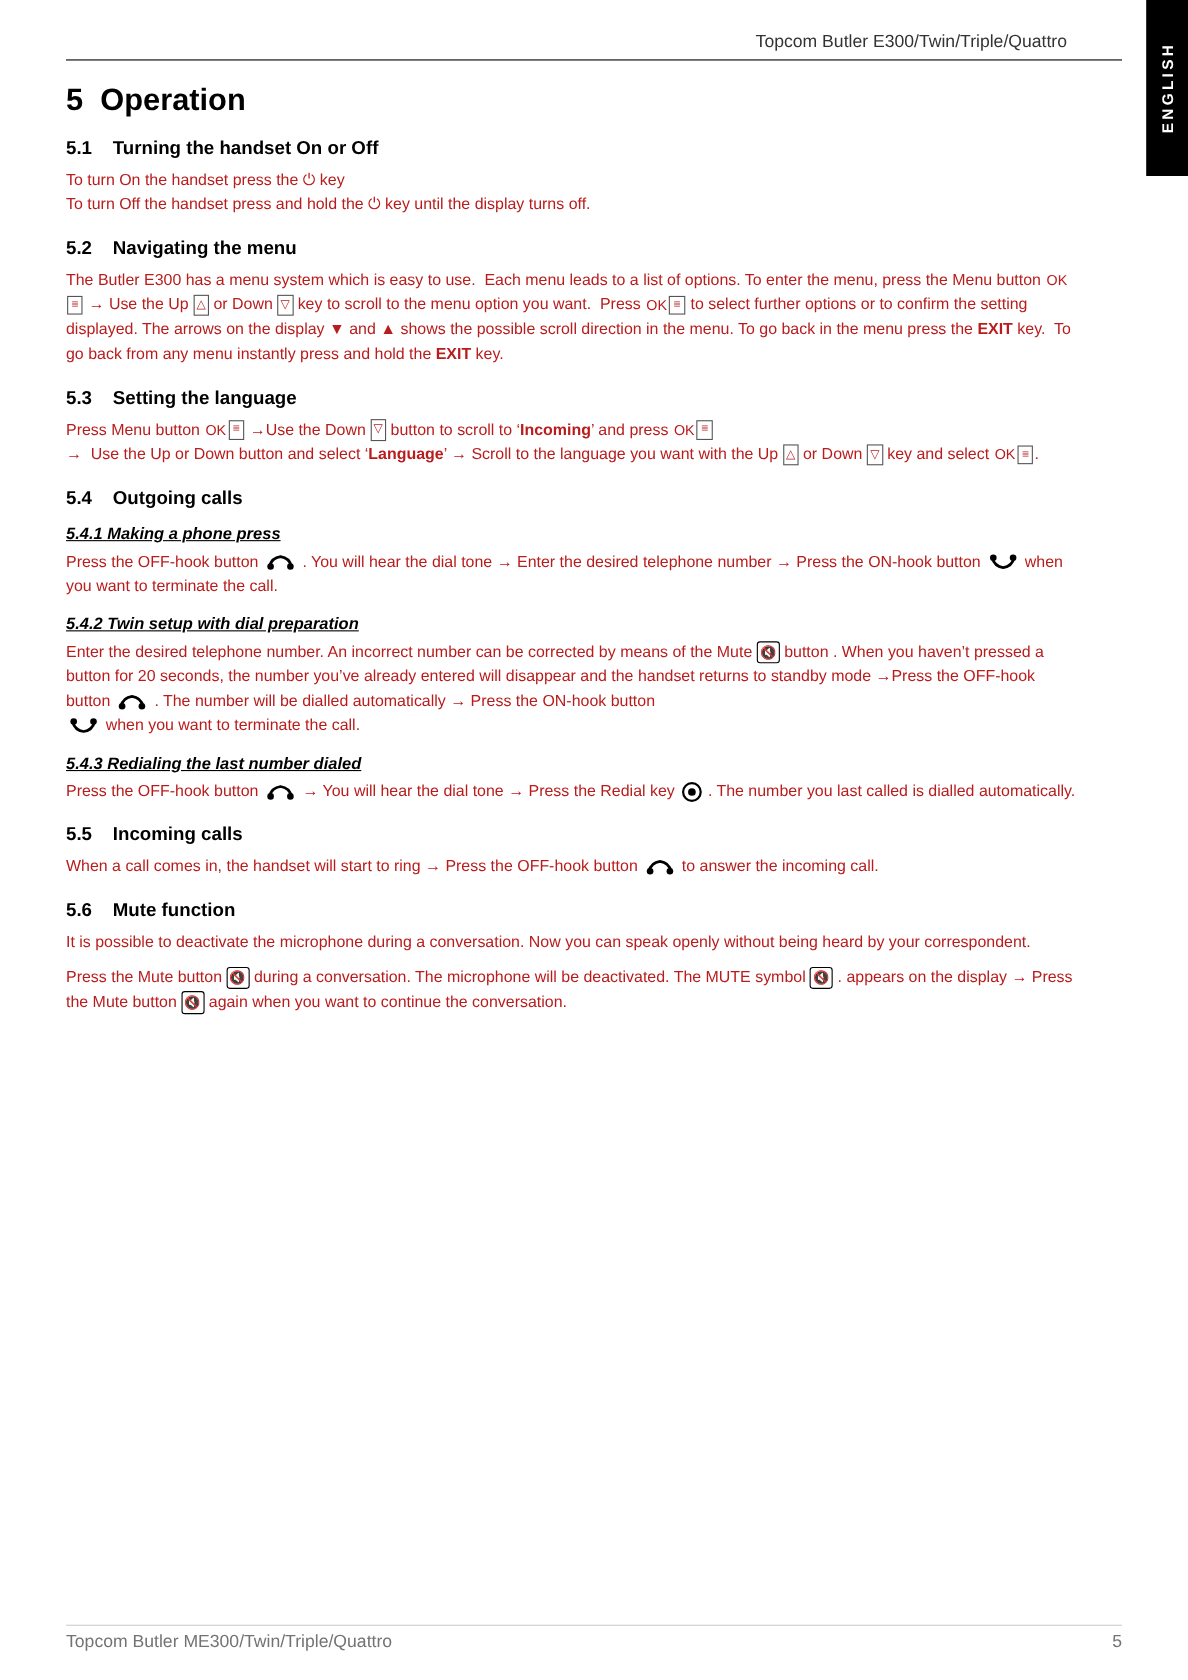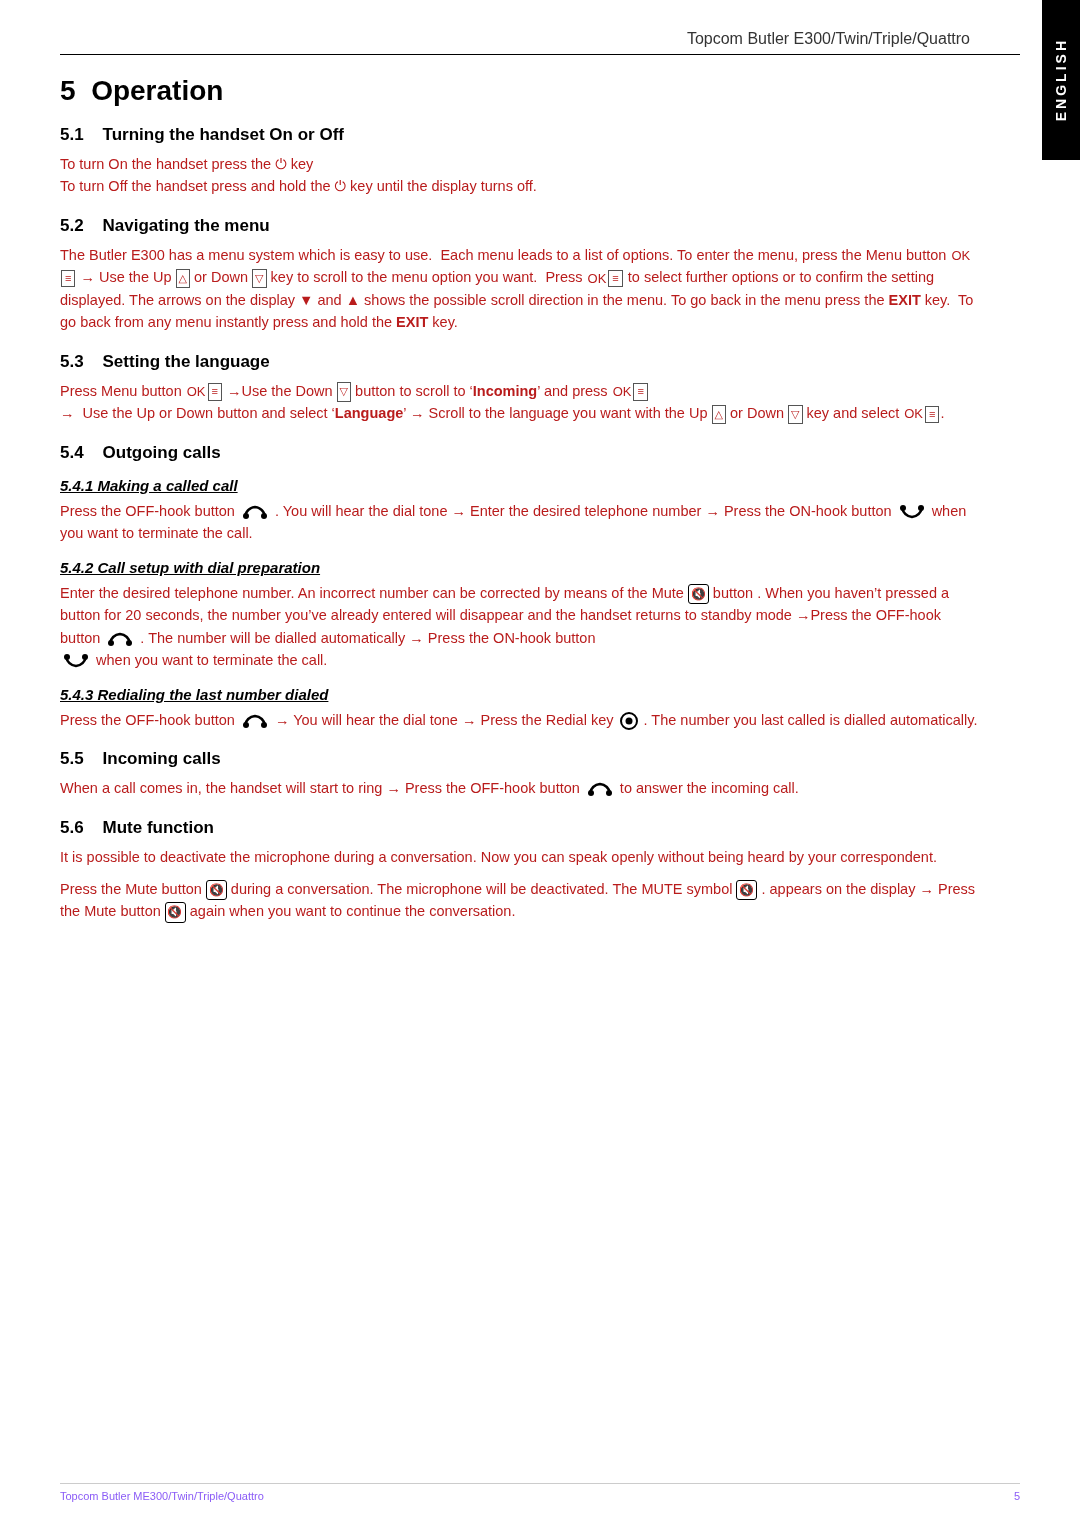--- a/index.html
+++ b/index.html
@@ -98,22 +98,22 @@
     }
 
     
     .footer {
       position: absolute;
       bottom: 25px;
       left: 60px;
       right: 60px;
       display: flex;
       justify-content: space-between;
-      font-size: 11px;
-      color: #8b5cf6;
+      font-size: 16px;
+      color: #737373;
       border-top: 1px solid #ccc;
       padding-top: 6px;
     }
 
     .ok-icon {
       display: inline-block;
       font-size: 13px;
       vertical-align: middle;
       margin: 0 1px;
     }
@@ -172,38 +172,38 @@
       <div class="section-heading">5.3&nbsp;&nbsp;&nbsp;&nbsp;Setting the language</div>
       <div class="body-text">
         Press Menu button <span class="ok-icon">OK</span><span class="menu-icon">≡</span> →Use the Down <span style="display:inline-block;border:1px solid #555;padding:0 2px;font-size:11px;vertical-align:middle;">▽</span> button to scroll to ‘<strong>Incoming</strong>’ and press <span class="ok-icon">OK</span><span class="menu-icon">≡</span><br>
         →&nbsp; Use the Up or Down button and select ‘<strong>Language</strong>’ → Scroll to the language you want with the Up <span style="display:inline-block;border:1px solid #555;padding:0 2px;font-size:11px;vertical-align:middle;">△</span> or Down <span style="display:inline-block;border:1px solid #555;padding:0 2px;font-size:11px;vertical-align:middle;">▽</span> key and select <span class="ok-icon">OK</span><span class="menu-icon">≡</span>.
       </div>
     </div>
 
     <div class="section-divider">
       <div class="section-heading">5.4&nbsp;&nbsp;&nbsp;&nbsp;Outgoing calls</div>
 
-      <div class="subsection-heading">5.4.1 Making a called call</div>
+      <div class="subsection-heading">5.4.1 Making a phone press</div>
       <div class="body-text">
         Press the OFF-hook button
         <svg width="28" height="16" viewBox="0 0 28 16" style="display:inline-block;vertical-align:middle;margin:0 2px;">
           <path d="M4 12 Q6 4 14 3 Q22 4 24 12" stroke="#000" stroke-width="2.5" fill="none" stroke-linecap="round"></path>
           <circle cx="5" cy="12" r="3" fill="#000"></circle>
           <circle cx="23" cy="12" r="3" fill="#000"></circle>
         </svg>
         . You will hear the dial tone → Enter the desired telephone number → Press the ON-hook button
         <svg width="28" height="16" viewBox="0 0 28 16" style="display:inline-block;vertical-align:middle;margin:0 2px;">
           <path d="M4 4 Q6 12 14 13 Q22 12 24 4" stroke="#000" stroke-width="2.5" fill="none" stroke-linecap="round"></path>
           <circle cx="5" cy="4" r="3" fill="#000"></circle>
           <circle cx="23" cy="4" r="3" fill="#000"></circle>
         </svg>
         when you want to terminate the call.
       </div>
 
-      <div class="subsection-heading">5.4.2 Call setup with dial preparation</div>
+      <div class="subsection-heading">5.4.2 Twin setup with dial preparation</div>
       <div class="body-text">
         Enter the desired telephone number. An incorrect number can be corrected by means of the Mute
         <span style="display:inline-block;border:1.5px solid #000;border-radius:3px;padding:0 2px;font-size:12px;vertical-align:middle;font-weight:bold;">🔇</span>
         button . When you haven’t pressed a button for 20 seconds, the number you’ve already entered will disappear and the handset returns to standby mode →Press the OFF-hook button
         <svg width="28" height="16" viewBox="0 0 28 16" style="display:inline-block;vertical-align:middle;margin:0 2px;">
           <path d="M4 12 Q6 4 14 3 Q22 4 24 12" stroke="#000" stroke-width="2.5" fill="none" stroke-linecap="round"></path>
           <circle cx="5" cy="12" r="3" fill="#000"></circle>
           <circle cx="23" cy="12" r="3" fill="#000"></circle>
         </svg>
         . The number will be dialled automatically → Press the ON-hook button<br>

